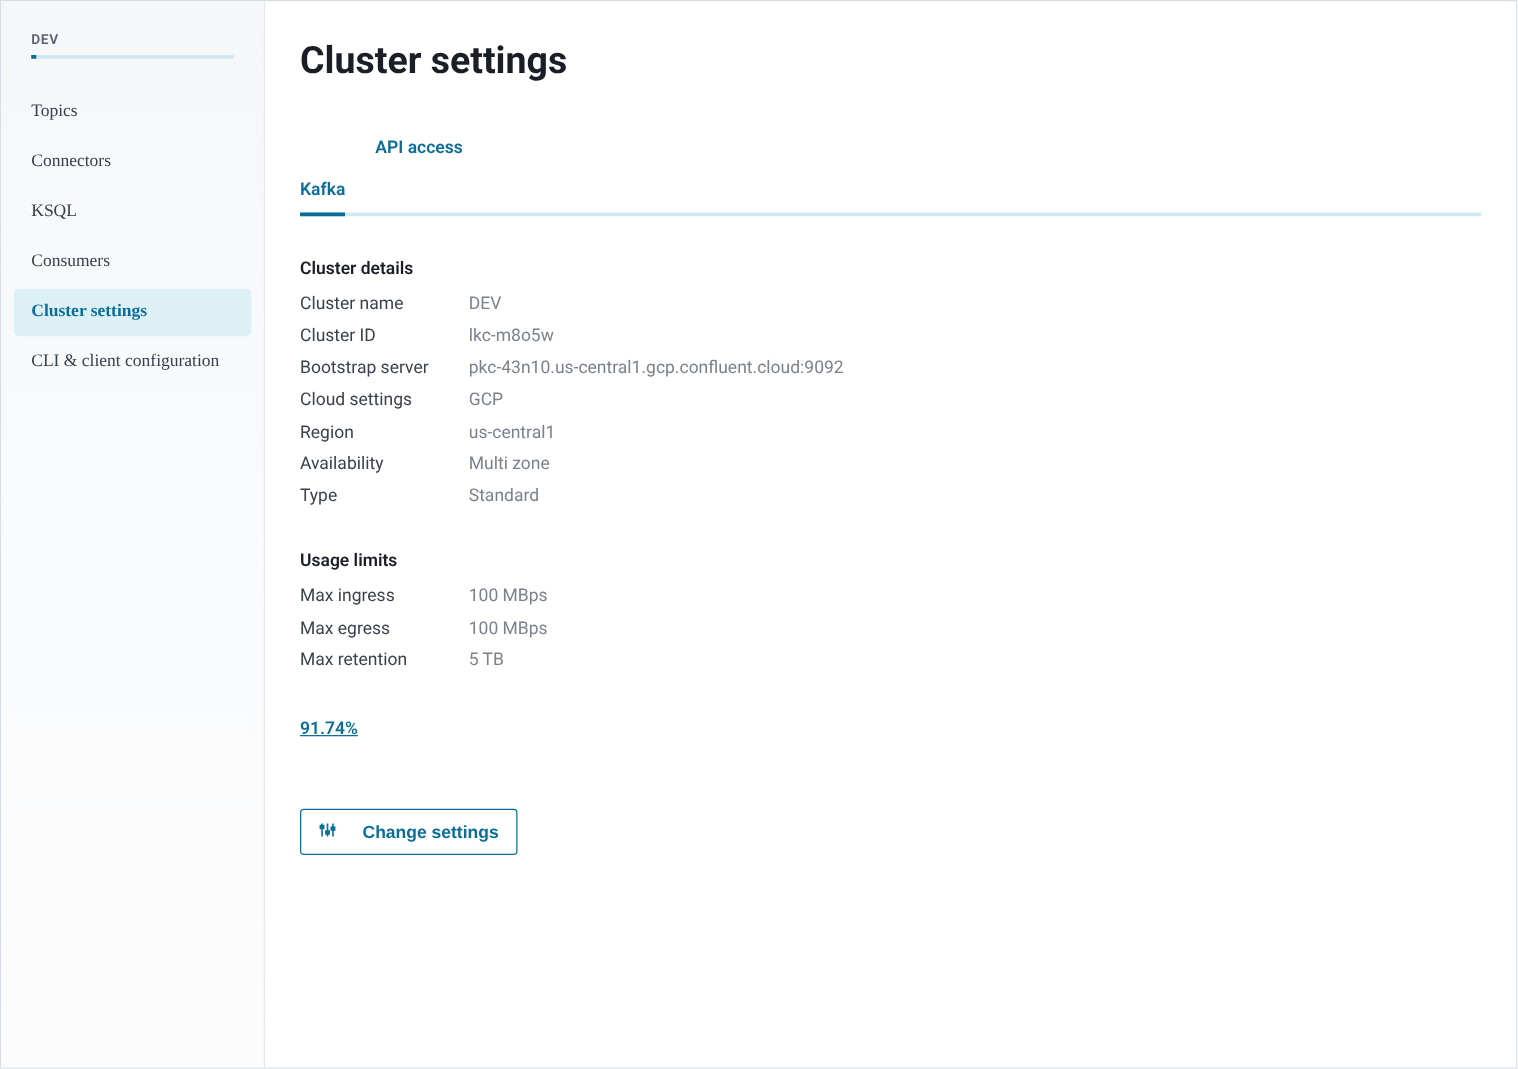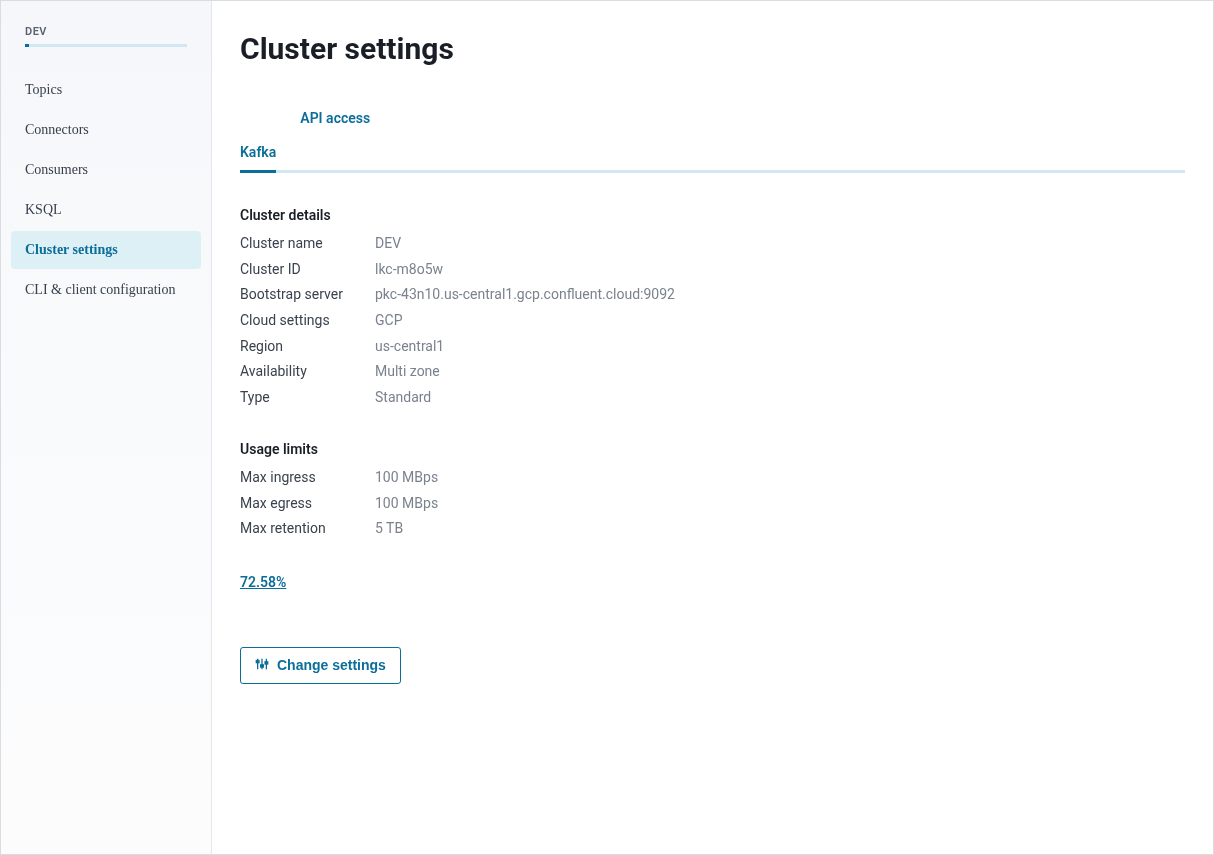--- a/index.html
+++ b/index.html
@@ -124,21 +124,21 @@
       color: #0b6e99;
       text-decoration: underline;
       font-size: 14px;
       font-weight: 600;
       cursor: pointer;
     }
     .change-btn {
       margin-top: 26px;
       display: inline-flex;
       align-items: center;
-      gap: 8px;
+      gap: 21px;
       padding: 9px 14px;
       border: 1px solid #0b6e99;
       background: #fff;
       color: #0b6e99;
       font-size: 14px;
       font-weight: 600;
       border-radius: 3px;
       cursor: pointer;
     }
     .change-btn svg {
@@ -155,22 +155,22 @@
 <div class="app-container">
 
   <aside class="sidebar">
     <div class="sidebar-header">
       <div class="sidebar-title">DEV</div>
       <div class="sidebar-underline"></div>
     </div>
     <nav class="sidebar-nav">
       <div class="sidebar-item"><span>Topics</span></div>
       <div class="sidebar-item"><span>Connectors</span></div>
+      <div class="sidebar-item"><span>KSQL</span></div>
       <div class="sidebar-item"><span>Consumers</span></div>
-      <div class="sidebar-item"><span>KSQL</span></div>
       <div class="sidebar-item active"><span>Cluster settings</span></div>
       <div class="sidebar-item"><span>CLI &amp; client configuration</span></div>
     </nav>
   </aside>
 
   <main class="main">
     <h1 class="page-title">Cluster settings</h1>
 
     <div class="tabs">
       <div class="tab active"><span>Kafka</span></div>
@@ -219,21 +219,21 @@
         <div class="kv-key">Max egress</div>
         <div class="kv-val">100 MBps</div>
       </div>
       <div class="kv-row">
         <div class="kv-key">Max retention</div>
         <div class="kv-val">5 TB</div>
       </div>
     </section>
 
     <section class="section">
-      <a class="sla-link">72.58%</a>
+      <a class="sla-link">91.74%</a>
     </section>
 
     <button class="change-btn">
       <span>
         <svg viewBox="0 0 16 16">
           <line x1="3" y1="2" x2="3" y2="14"></line>
           <line x1="8" y1="2" x2="8" y2="14"></line>
           <line x1="13" y1="2" x2="13" y2="14"></line>
           <rect x="1.5" y="4" width="3" height="2.5" fill="#0b6e99"></rect>
           <rect x="6.5" y="9" width="3" height="2.5" fill="#0b6e99"></rect>

